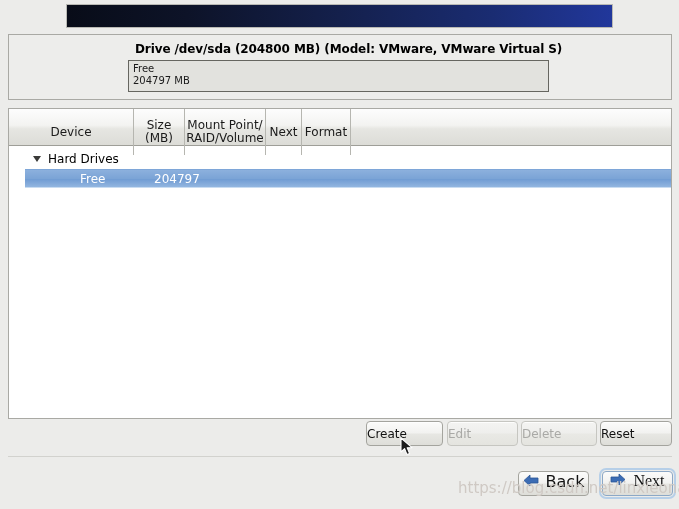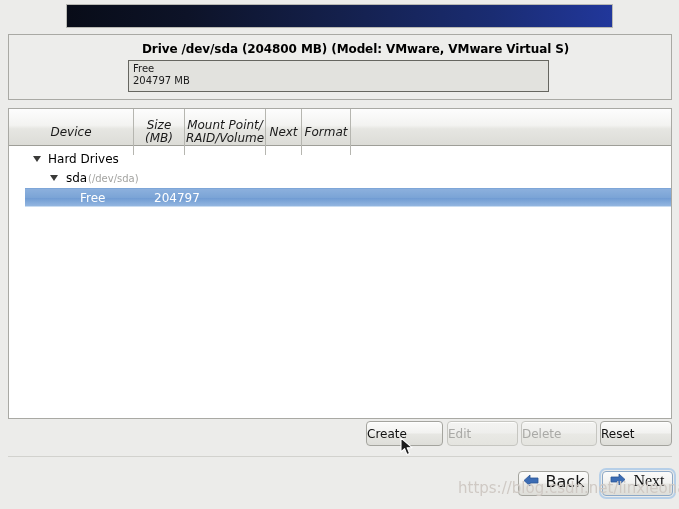--- a/index.html
+++ b/index.html
@@ -17,21 +17,21 @@
     background:linear-gradient(to right,#080c18 0%,#0d1328 22%,#14204c 50%,#1a2c72 78%,#21379b 100%);
     border:1px solid #b9b9b4;
     box-sizing:border-box;
   }
   
   #drive-panel{
     position:absolute;left:8px;top:34px;width:664px;height:66px;
     background:#ededeb;border:1px solid #a9a9a4;box-sizing:border-box;
   }
   #drive-title{
-    position:absolute;left:133px;top:7px;
+    position:absolute;left:126px;top:7px;
     font-weight:bold;font-size:12px;letter-spacing:-0.1px;white-space:nowrap;
   }
   #drive-bar{
     position:absolute;left:119px;top:25px;width:421px;height:32px;
     background:#e2e2de;border:1px solid #666660;box-sizing:border-box;
   }
   #drive-bar .seg-name{position:absolute;left:4px;top:2px;font-size:10px;color:#1a1a1a;}
   #drive-bar .seg-size{position:absolute;left:4px;top:14px;font-size:10px;color:#1a1a1a;}
   
   #list-frame{
@@ -44,21 +44,20 @@
     background:linear-gradient(to bottom,#fdfdfd 0%,#f3f3f1 45%,#e6e6e2 55%,#dcdcd7 100%);
     border-bottom:1px solid #9e9e98;
     box-sizing:border-box;
   }
   .hcell{
     position:absolute;top:0;height:46px;
     display:flex;align-items:center;justify-content:center;
     text-align:left;font-size:12px;color:#1a1a1a;line-height:13px;
     box-sizing:border-box;
     border-right:1px solid #b6b6b0;
-    font-style:italic;
   }
   .hcell.last{border-right:none;}
   #rows{position:relative;padding-left:16px;}
   .row{position:relative;height:19px;width:100%;box-sizing:border-box;}
   .row .lbl{position:absolute;top:2px;font-size:12px;white-space:nowrap;}
   .row .sub{color:#a3a3a0;font-size:10px;}
   .row.selected{
     background:linear-gradient(to bottom,#8cb0dd 0%,#7ba4d6 50%,#6e9ad2 51%,#93b6e0 100%);
     border-top:1px solid #7ea6d8;border-bottom:1px solid #c9dcf1;
   }
@@ -142,25 +141,20 @@
     <div class="hcell last" style="left:342px;width:320px;"></div>
   </div>
 
   <div id="rows">
 
     <div class="row" style="margin-top:4px;">
       <span class="tri" style="left:8px;"></span>
       <span class="lbl" style="left:23px;">Hard Drives</span>
     </div>
 
-    <div class="row">
-      <span class="tri" style="left:25px;"></span>
-      <span class="lbl" style="left:41px;">sda</span>
-      <span class="lbl sub" style="left:63px;top:4px;">(/dev/sda)</span>
-    </div>
 
     <div class="row selected">
       <span class="lbl" style="left:55px;">Free</span>
       <span class="lbl cell-size">204797</span>
     </div>
 
   </div>
 </div>
 
 <div id="action-row">

